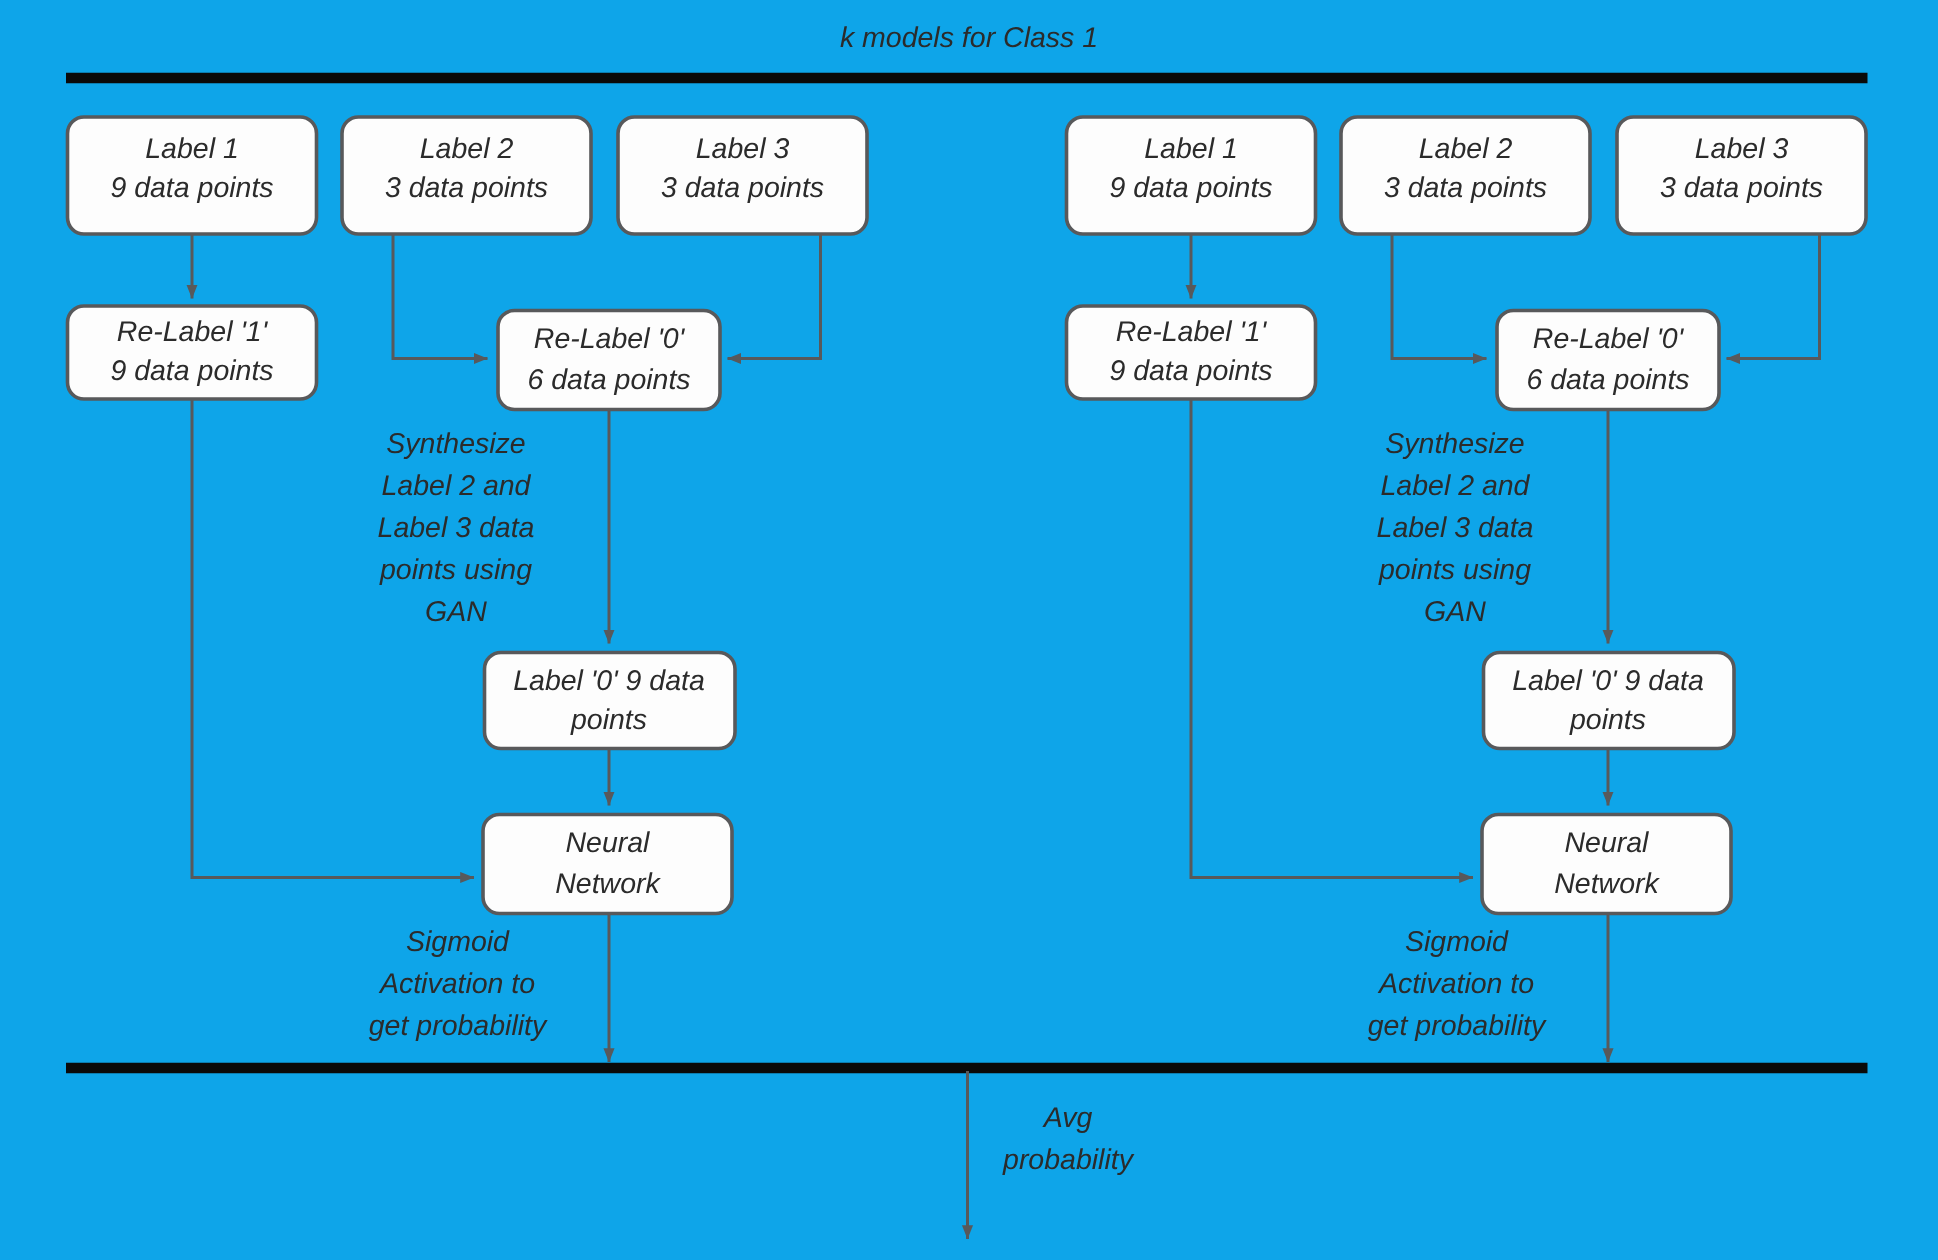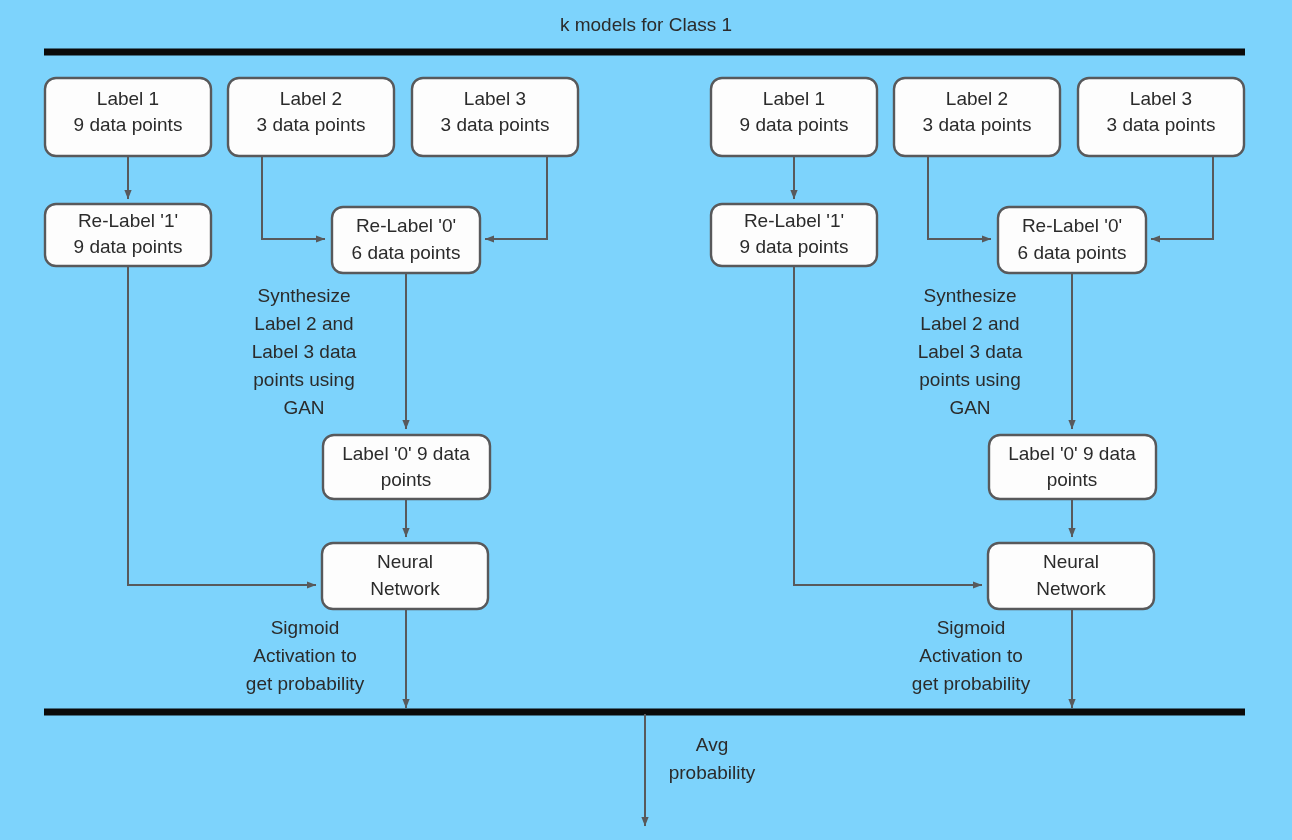--- a/index.html
+++ b/index.html
@@ -8,22 +8,23 @@
     background: #ffffff;
   }
   body {
     font-family: "Liberation Sans", sans-serif;
     -webkit-font-smoothing: antialiased;
   }
   #stage {
     position: relative;
     width: 1292px;
     height: 840px;
-    background: #7dd3fc;
+    background: #0ea5e9;
     overflow: hidden;
+    font-style: italic;
   }
   #diagram-svg {
     position: absolute;
     left: 0;
     top: 0;
     width: 1292px;
     height: 840px;
   }
   .box-text,
   .free-text,

